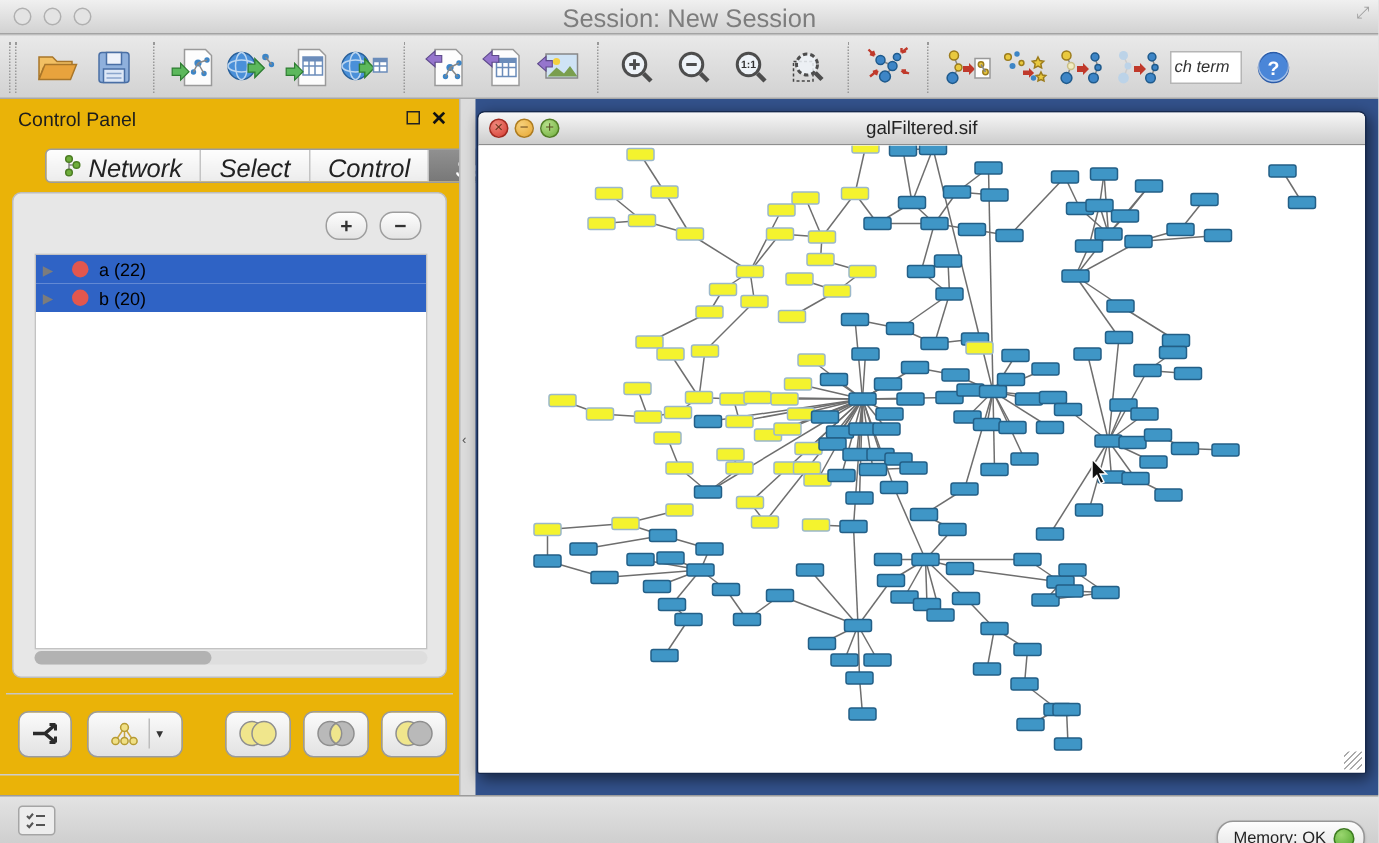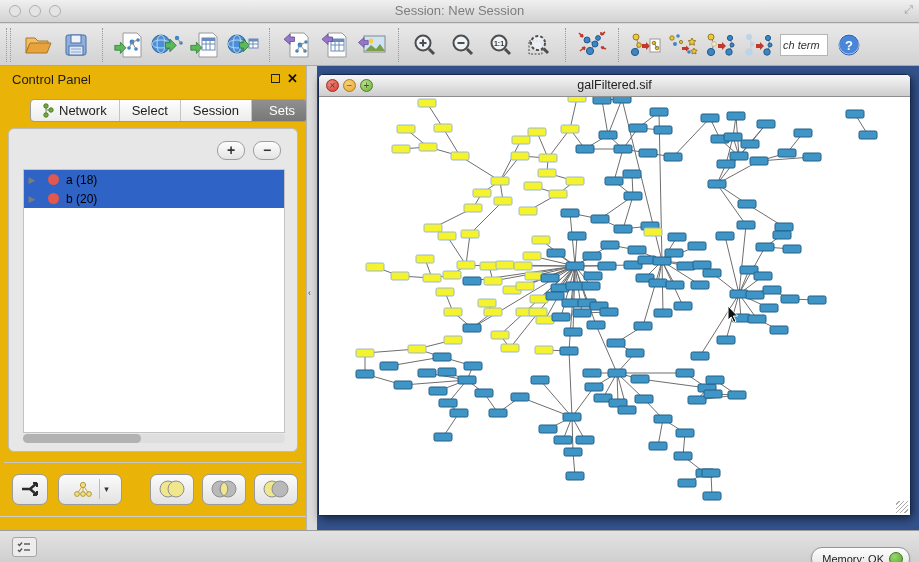--- a/index.html
+++ b/index.html
@@ -5,41 +5,41 @@
   html,body{margin:0;padding:0;width:919px;height:562px;overflow:hidden;
     font-family:"Liberation Sans",sans-serif;background:#d8d8d8;position:relative;}
   *{box-sizing:border-box;}
   
   .titlebar{position:absolute;left:0;top:0;width:919px;height:23px;
     background:linear-gradient(#f0f0f0,#d2d2d2);border-bottom:1px solid #a3a3a3;}
   .traffic{position:absolute;top:5px;width:12px;height:12px;border-radius:50%;
     border:1px solid #b0b0b0;background:#e4e4e4;}
   .t1{left:9px}.t2{left:29px}.t3{left:49px}
   .apptitle{position:absolute;top:3px;left:0;width:100%;text-align:center;
-    font-size:13px;color:#7d7d7d;}
+    font-size:17px;color:#7d7d7d;}
   .fsicon{position:absolute;right:6px;top:3px;font-size:11px;color:#a0a0a0;}
   
   .toolbar{position:absolute;left:0;top:24px;width:919px;height:42px;
     background:linear-gradient(#e9e9e9,#d2d2d2);border-bottom:1px solid #a8a8a8;
     display:flex;align-items:center;padding:0 6px;}
   .drag-dots{width:5px;height:34px;border-left:1px dotted #9a9a9a;border-right:1px dotted #9a9a9a;margin-right:8px;}
   .tbtn{width:38px;height:38px;display:flex;align-items:center;justify-content:center;flex:0 0 auto;}
   .tsep{width:1px;height:34px;border-left:1px dotted #999;margin:0 7px;flex:0 0 auto;}
   .searchbox{width:48px;height:22px;border:1px solid #b5b5b5;background:#fff;
     font-style:italic;font-size:11px;color:#333;padding:0 2px;margin:0 6px 0 2px;
     font-family:"Liberation Sans",sans-serif;}
   
   .cpanel{position:absolute;left:0;top:66px;width:306px;height:464px;background:#eab308;}
   .cp-head{position:absolute;left:0;top:0;width:100%;height:26px;}
   .cp-title{position:absolute;left:12px;top:6px;font-size:13px;color:#1d1d1d;}
   .cp-float{position:absolute;right:26px;top:8px;width:9px;height:9px;border:1.5px solid #222;}
   .cp-close{position:absolute;right:8px;top:5px;font-size:13px;font-weight:bold;color:#111;}
   .tabbar{position:absolute;left:30px;top:33px;height:23px;display:flex;
     border:1px solid #9c9c9c;border-radius:4px;background:linear-gradient(#fefefe,#ececec);overflow:hidden;}
-  .tab{padding:3px 12px 0 12px;font-size:13px;color:#222;border-right:1px solid #c4c4c4;display:flex;gap:5px;align-items:flex-start;}
+  .tab{padding:3px 12px 0 12px;font-size:17px;color:#222;border-right:1px solid #c4c4c4;display:flex;gap:5px;align-items:flex-start;font-style:italic;}
   .tab:last-child{border-right:none;}
   .tab.active{background:linear-gradient(#909090,#787878);color:#fff;padding-left:17px;}
   .sets-box{position:absolute;left:8px;top:62px;width:290px;height:324px;
     border:1px solid #bdbdbd;border-radius:6px;background:#e7e7e7;}
   .mini-btn{position:absolute;top:12px;width:28px;height:19px;border:1px solid #9e9e9e;border-radius:9px;
     background:linear-gradient(#fdfdfd,#e4e4e4);font-size:14px;font-weight:bold;color:#333;
     text-align:center;line-height:16px;}
   .add-btn{right:52px;} .rem-btn{right:16px;}
   .setlist{position:absolute;left:14px;top:40px;width:262px;height:264px;background:#fff;
     border:1px solid #c3c3c3;overflow:hidden;}
@@ -335,36 +335,36 @@
         <circle cx="3" cy="3" r="2.2" fill="#6fae3c" stroke="#4c7d24"></circle>
         <circle cx="3" cy="12" r="2.2" fill="#6fae3c" stroke="#4c7d24"></circle>
         <circle cx="8" cy="7" r="2.2" fill="#6fae3c" stroke="#4c7d24"></circle>
       </svg>
       <span>Network</span>
     </div>
     <div class="tab">
       <span>Select</span>
     </div>
     <div class="tab">
-      <span>Session</span>
+      <span>Control</span>
     </div>
     <div class="tab active">
       <span>Sets</span>
     </div>
   </div>
 
   <div class="sets-box">
     <div class="mini-btn add-btn">+</div>
     <div class="mini-btn rem-btn">−</div>
 
     <div class="setlist">
       <div class="setrow selected">
         <span class="row-arrow">▶</span>
         <span class="row-dot"></span>
-        <span>a (18)</span>
+        <span>a (22)</span>
       </div>
       <div class="setrow selected">
         <span class="row-arrow">▶</span>
         <span class="row-dot"></span>
         <span>b (20)</span>
       </div>
     </div>
     <div class="hscroll">
       <div class="hthumb"></div>
     </div>

